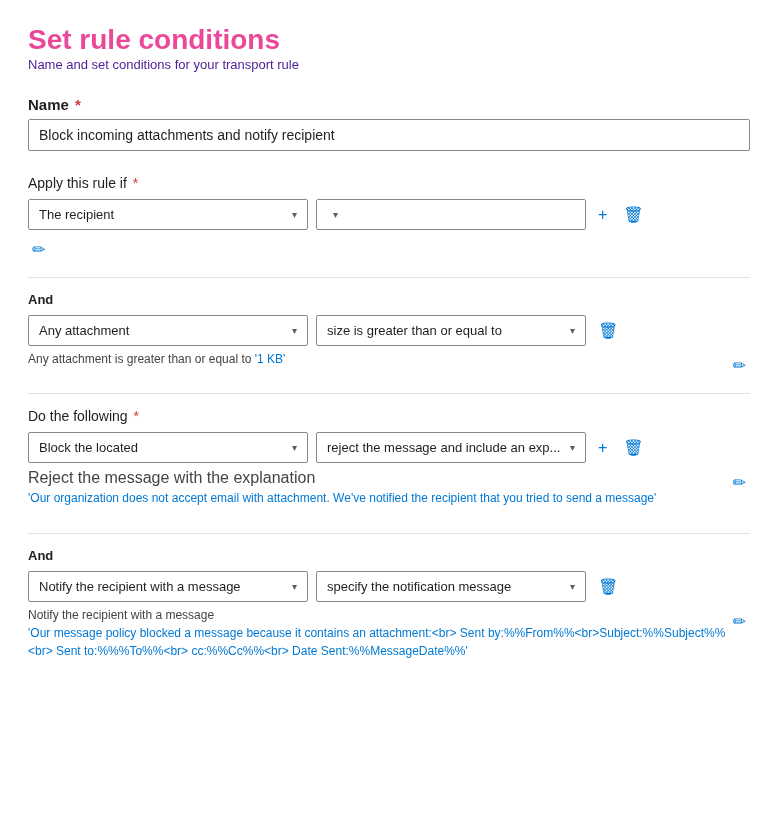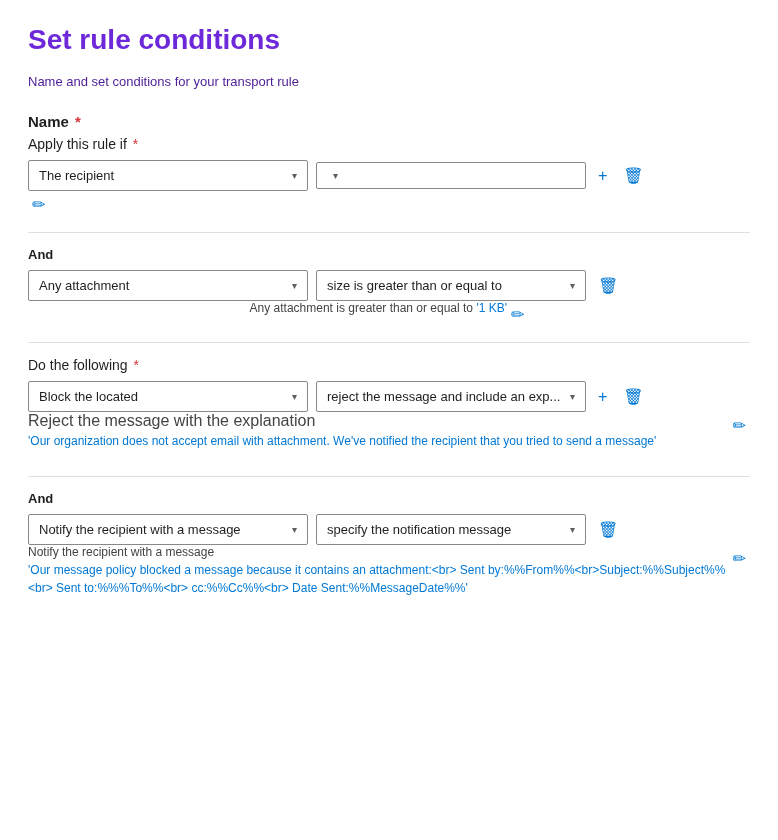--- a/index.html
+++ b/index.html
@@ -7,22 +7,22 @@
       font-family: 'Segoe UI', Arial, sans-serif;
       font-size: 14px;
       color: #1f1f1f;
       background: #fff;
       padding: 24px 28px;
       max-width: 778px;
     }
     h1 {
       font-size: 28px;
       font-weight: 700;
-      color: #6d28d9;
-      margin-bottom: 18px;
+      color: #ec4899;
+      margin-bottom: 1px;
     }
     .subtitle {
       font-size: 13px;
       color: #4c1d95;
       margin-bottom: 24px;
     }
     .field-label {
       font-size: 15px;
       font-weight: 600;
       margin-bottom: 6px;
@@ -47,23 +47,22 @@
       margin-bottom: 8px;
     }
     .and-label {
       font-size: 13px;
       font-weight: 600;
       margin-bottom: 8px;
       margin-top: 4px;
     }
     .row-controls {
       display: flex;
-      align-items: center;
       gap: 8px;
-      margin-bottom: 0;
+      margin-bottom: 6px;
     }
     .dropdown {
       display: flex;
       align-items: center;
       justify-content: space-between;
       padding: 7px 10px;
       border: 1px solid #8a8886;
       border-radius: 2px;
       cursor: pointer;
       background: #fff;
@@ -147,20 +146,21 @@
 </head>
 <body>
 
 <h1>Set rule conditions</h1>
 <p class="subtitle">Name and set conditions for your transport rule</p>
 
 <div class="section-block">
   <div class="field-label">
     <span>Name</span><span class="required"> *</span>
   </div>
+  <input class="text-input" type="text" value="Block incoming attachments and notify recipient" style="">
 </div>
 
 <div class="section-block">
   <div class="section-label">
     <span>Apply this rule if</span><span class="required"> *</span>
   </div>
   <div class="row-controls">
     <div class="dropdown dropdown-left">
       <span class="dropdown-text">The recipient</span>
       <span class="chevron-icon">▾</span>
@@ -192,21 +192,21 @@
       <span class="chevron-icon">▾</span>
     </div>
     <div class="dropdown dropdown-right">
       <span class="dropdown-text">size is greater than or equal to</span>
       <span class="chevron-icon">▾</span>
     </div>
     <button class="icon-btn icon-btn-del" title="Delete">
       <span>🗑</span>
     </button>
   </div>
-  <div style="display:flex; justify-content:center; align-items:flex-start;">
+  <div style="display:flex; justify-content:space-between; align-items:flex-start;">
     <p class="info-text">
       <span>Any attachment is greater than or equal to </span><span class="blue-link">'1 KB'</span>
     </p>
     <button class="icon-btn" title="Edit">
       <span>✏</span>
     </button>
   </div>
 </div>
 
 <hr class="divider">

